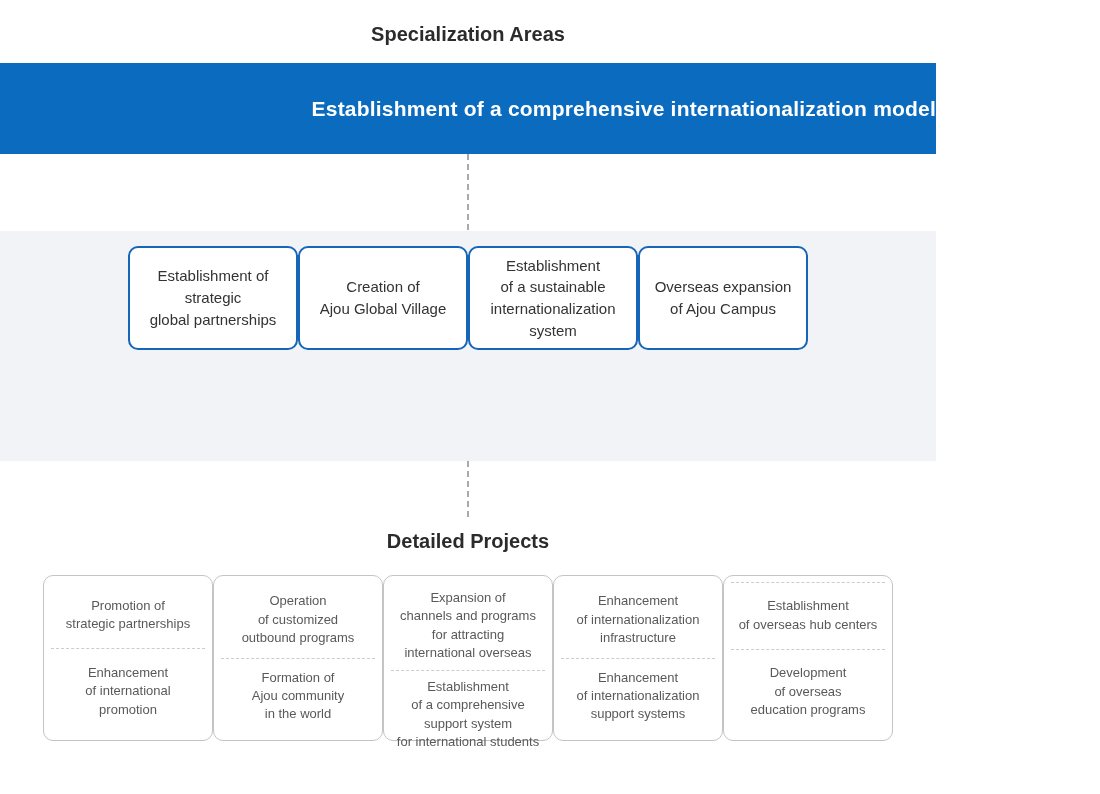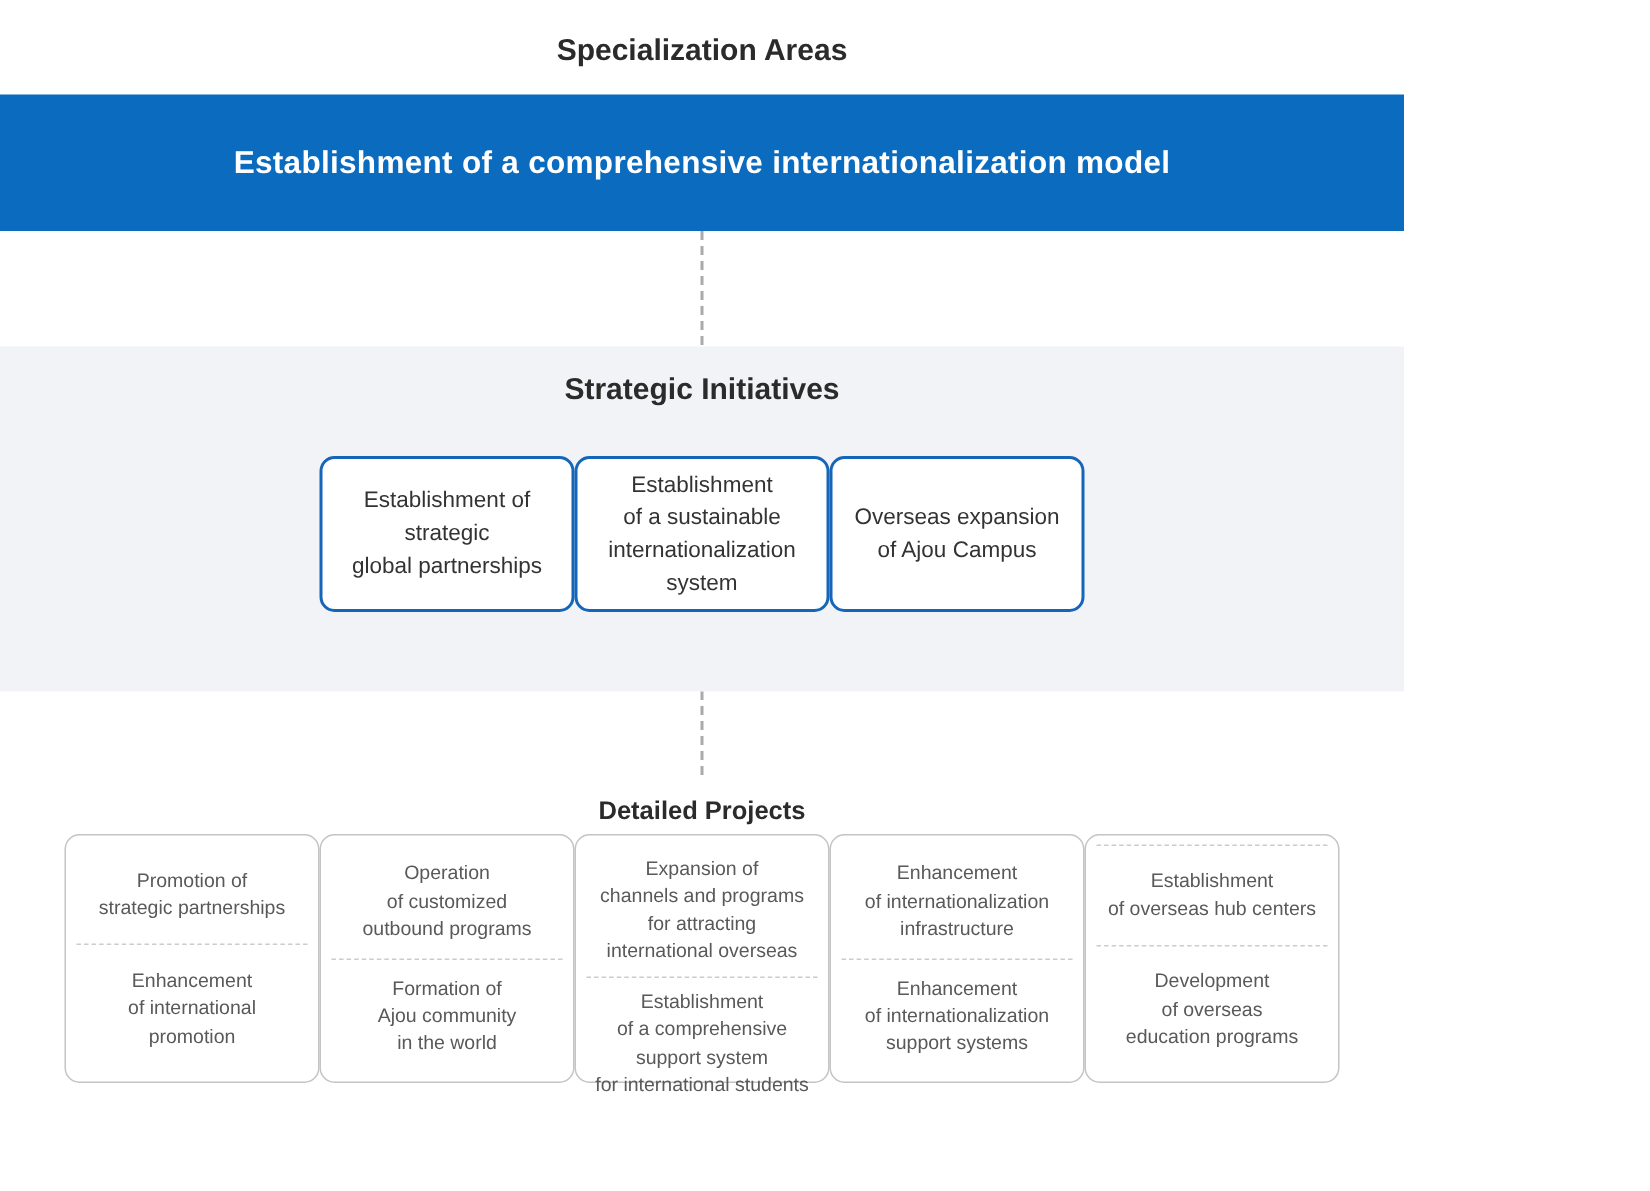--- a/index.html
+++ b/index.html
@@ -26,21 +26,21 @@
   .top-title{
     height:63px;
     display:flex;align-items:center;justify-content:center;
     padding-top:6px;
     font-size:20px;font-weight:700;color:var(--title-text);
   }
 
   .banner{
     height:91px;width:100%;
     background:var(--banner-bg);
-    display:flex;align-items:center;justify-content:center;
+    display:flex;align-items:center;justify-content:flex-end;
     color:var(--banner-text);
     font-size:21px;font-weight:700;
     letter-spacing:0.2px;
   }
 
   .connector{
     display:flex;justify-content:center;
   }
   .connector.c1{height:77px;}
   .connector.c2{height:58px;}
@@ -72,23 +72,23 @@
     display:flex;align-items:center;justify-content:center;
     text-align:center;
     font-size:15px;line-height:1.45;
     color:var(--strategic-text);
     white-space:pre-line;
     padding:4px;
   }
 
   .detail-title{
     text-align:center;
-    font-size:17px;font-weight:700;color:var(--title-text);
+    font-size:20px;font-weight:700;color:var(--title-text);
     line-height:28px;
-    margin:8px 0 1px 0;
+    margin:8px 0 20px 0;
   }
   .dbox{
     width:170px;height:166px;
     background:#ffffff;
     border:1px solid var(--detail-border);
     border-radius:10px;
     display:flex;flex-direction:column;
     padding:6px 5px;
   }
   .ditem{
@@ -115,25 +115,26 @@
 
   <div class="banner">
     <span>Establishment of a comprehensive internationalization model</span>
   </div>
 
   <div class="connector c1">
     <div class="dash-line"></div>
   </div>
 
   <div class="band">
-    <div class="section-title">Strategic Initiatives</div>
     <div class="row">
       <div class="sbox">Establishment of
 strategic
 global partnerships</div>
+      <div class="sbox">Creation of
+Ajou Global Village</div>
       <div class="sbox">Establishment
 of a sustainable
 internationalization
 system</div>
       <div class="sbox">Overseas expansion
 of Ajou Campus</div>
     </div>
   </div>
 
   <div class="connector c2">

